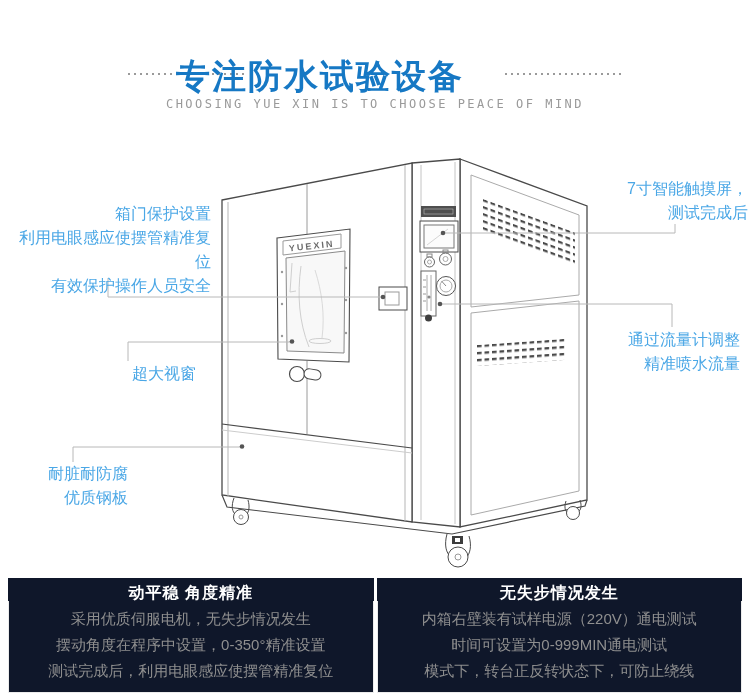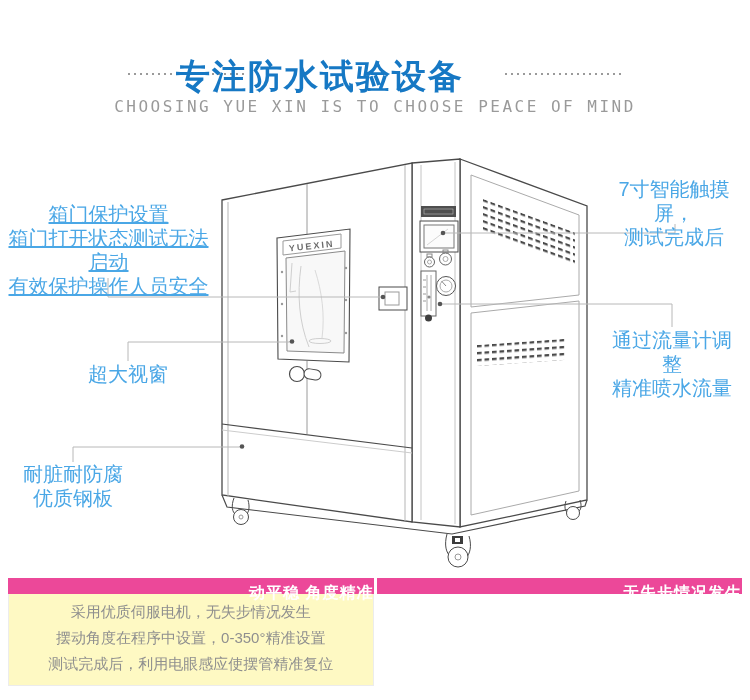--- a/index.html
+++ b/index.html
@@ -7,36 +7,36 @@
         font-family:"Liberation Sans","DejaVu Sans",sans-serif;}
   
   .hdr-title{position:absolute;top:54px;left:0;width:640px;text-align:center;
              font-size:34px;font-weight:bold;letter-spacing:2px;color:#1678c4;}
   .dotline{position:absolute;top:73px;height:2px;width:117px;
            background:repeating-linear-gradient(90deg,#9a9a9a 0 2px,transparent 2px 6px);}
   .dotline.left{left:128px;}
   .dotline.right{left:505px;}
   .hdr-sub{position:absolute;top:97px;left:0;width:750px;text-align:center;
            font-family:"DejaVu Sans Mono","Liberation Mono",monospace;
-           font-size:16px;letter-spacing:2.5px;color:#9a9a9a;}
+           font-size:12px;letter-spacing:2.5px;color:#9a9a9a;}
   
   .machine{position:absolute;left:0;top:0;width:750px;height:700px;}
   
-  .callout{position:absolute;color:#4aa7e6;font-size:20px;line-height:24px;text-align:center;}
-  .c1{left:6px;top:202px;width:205px;text-decoration:underline;}
+  .callout{position:absolute;color:#4aa7e6;font-size:16px;line-height:24px;text-align:right;}
+  .c1{left:6px;top:202px;width:205px;}
   .c2{left:60px;top:362px;width:136px;}
   .c3{left:18px;top:462px;width:110px;}
   .c4{left:600px;top:177px;width:148px;}
   .c5{left:604px;top:328px;width:136px;}
   
   .features{position:absolute;left:8px;top:578px;width:734px;display:flex;gap:3px;}
   .feature{flex:1;}
-  .feature-h{height:16px;line-height:29px;background:#ec4899;color:#fff;
-             font-size:16px;font-weight:bold;text-align:right;letter-spacing:1px;}
-  .feature-b{border:1px solid #ececec;border-top:none;background:#fef9c3;
+  .feature-h{height:23px;line-height:29px;background:#0f172a;color:#fff;
+             font-size:16px;font-weight:bold;text-align:center;letter-spacing:1px;}
+  .feature-b{border:1px solid #ececec;border-top:none;background:#0f172a;
              padding:5px 0 8px;text-align:center;color:#8f8f8f;font-size:15px;line-height:26px;}
 </style>
 </head>
 <body>
 
 <div class="page">
 
   <div class="dotline left"></div>
   <div class="dotline right"></div>
   <div class="hdr-title">专注防水试验设备</div>
@@ -166,21 +166,21 @@
       <circle cx="383" cy="297" r="2.3"></circle>
       <circle cx="292" cy="341.5" r="2.3"></circle>
       <circle cx="242" cy="446.5" r="2.3"></circle>
       <circle cx="443" cy="233" r="2.3"></circle>
       <circle cx="440" cy="304" r="2.3"></circle>
     </g>
   </svg>
 
   <div class="callout c1">
     <div>箱门保护设置</div>
-    <div>箱门打开状态测试无法启动</div>
+    <div>利用电眼感应使摆管精准复位</div>
     <div>有效保护操作人员安全</div>
   </div>
   <div class="callout c2">
     <div>超大视窗</div>
   </div>
   <div class="callout c3">
     <div>耐脏耐防腐</div>
     <div>优质钢板</div>
   </div>
   <div class="callout c4">
@@ -196,16 +196,21 @@
     <div class="feature">
       <div class="feature-h">动平稳 角度精准</div>
       <div class="feature-b">
         <div>采用优质伺服电机，无失步情况发生</div>
         <div>摆动角度在程序中设置，0-350°精准设置</div>
         <div>测试完成后，利用电眼感应使摆管精准复位</div>
       </div>
     </div>
     <div class="feature">
       <div class="feature-h">无失步情况发生</div>
+      <div class="feature-b">
+        <div>内箱右壁装有试样电源（220V）通电测试</div>
+        <div>时间可设置为0-999MIN通电测试</div>
+        <div>模式下，转台正反转状态下，可防止绕线</div>
+      </div>
     </div>
   </div>
 
 </div>
 
 </body></html>

